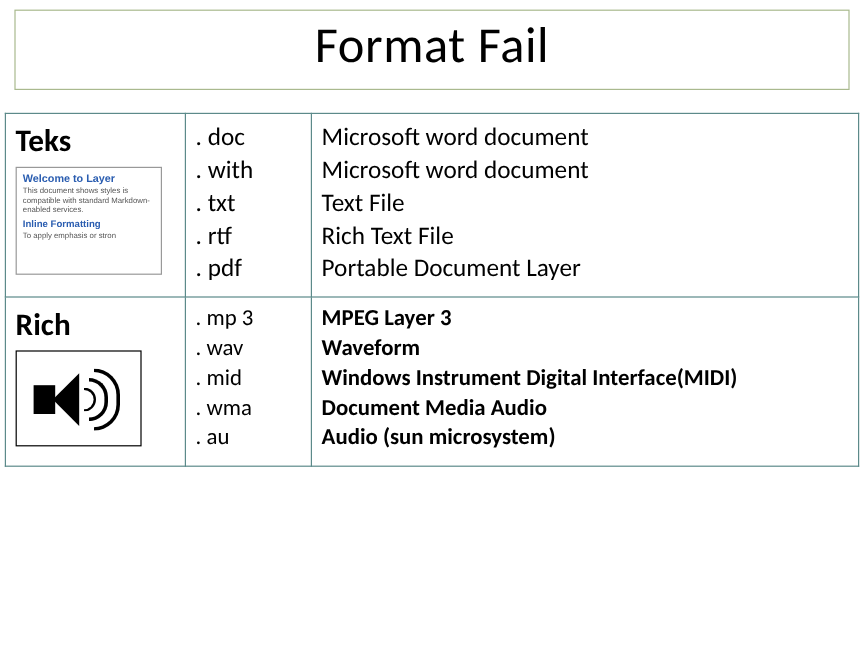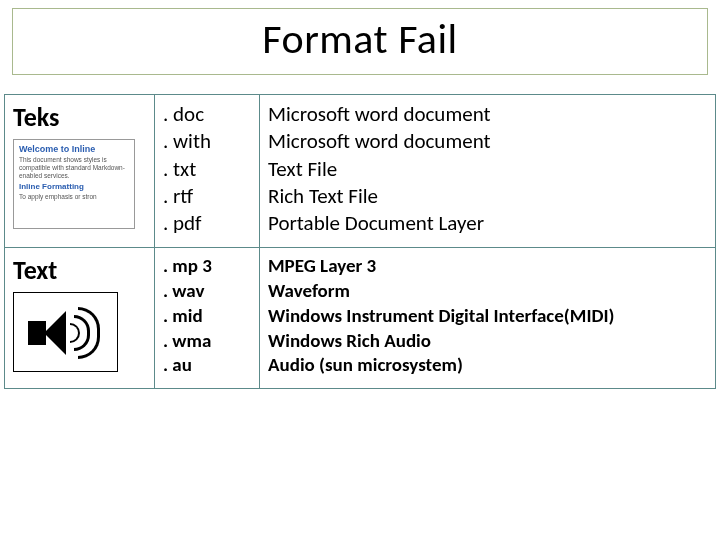--- a/index.html
+++ b/index.html
@@ -53,21 +53,21 @@
     font-size: 26px;
     font-weight: 700;
     margin-bottom: 6px;
   }
   .ext-line, .desc-line {
     font-size: 21px;
     font-weight: 400;
     line-height: 1.3;
     white-space: nowrap;
   }
-  .row2 .ext-line { font-size: 19px; font-weight: 700; }
+  .row2 .ext-line { font-size: 19px; font-weight: 400; }
   .row2 .desc-line { font-size: 19px; font-weight: 700; }
 
   
   .thumb-text {
     width: 122px;
     height: 90px;
     border: 1px solid #999;
     background: #fff;
     padding: 4px 5px;
     margin-top: 2px;
@@ -143,21 +143,21 @@
       <col class="col-cat">
         <col class="col-ext">
         <col class="col-desc">
     </colgroup>
     <tbody>
 
       <tr>
         <td>
           <div class="cat-label">Teks</div>
           <div class="thumb-text">
-            <div class="th-h1">Welcome to Inline</div>
+            <div class="th-h1">Welcome to Layer</div>
             <div class="th-p">This document shows styles is compatible with standard Markdown-enabled services.</div>
             <div class="th-h2">Inline Formatting</div>
             <div class="th-p">To apply emphasis or stron</div>
           </div>
         </td>
         <td>
           <div class="ext-line">. doc</div>
           <div class="ext-line">. with</div>
           <div class="ext-line">. txt</div>
           <div class="ext-line">. rtf</div>
@@ -167,40 +167,40 @@
           <div class="desc-line">Microsoft word document</div>
           <div class="desc-line">Microsoft word document</div>
           <div class="desc-line">Text File</div>
           <div class="desc-line">Rich Text File</div>
           <div class="desc-line">Portable Document Layer</div>
         </td>
       </tr>
 
       <tr class="row2">
         <td>
-          <div class="cat-label">Text</div>
+          <div class="cat-label">Rich</div>
           <div class="thumb-audio">
             <div class="speaker-body"></div>
             <div class="speaker-cone"></div>
             <div class="wave w1"></div>
             <div class="wave w2"></div>
             <div class="wave w3"></div>
           </div>
         </td>
         <td>
           <div class="ext-line">. mp 3</div>
           <div class="ext-line">. wav</div>
           <div class="ext-line">. mid</div>
           <div class="ext-line">. wma</div>
           <div class="ext-line">. au</div>
         </td>
         <td>
           <div class="desc-line">MPEG Layer 3</div>
           <div class="desc-line">Waveform</div>
           <div class="desc-line">Windows Instrument Digital Interface(MIDI)</div>
-          <div class="desc-line">Windows Rich Audio</div>
+          <div class="desc-line">Document Media Audio</div>
           <div class="desc-line">Audio (sun microsystem)</div>
         </td>
       </tr>
     </tbody>
   </table>
 
 </div>
 
 </body></html>

